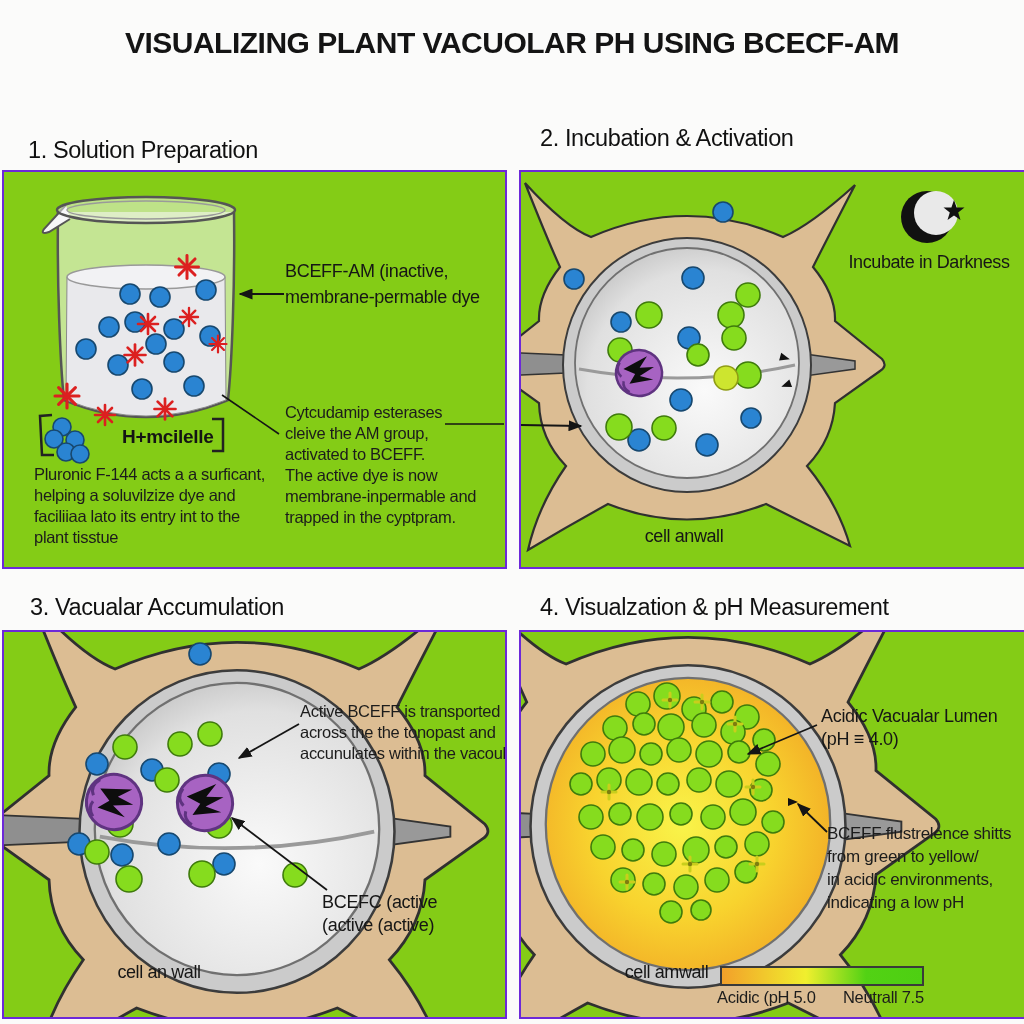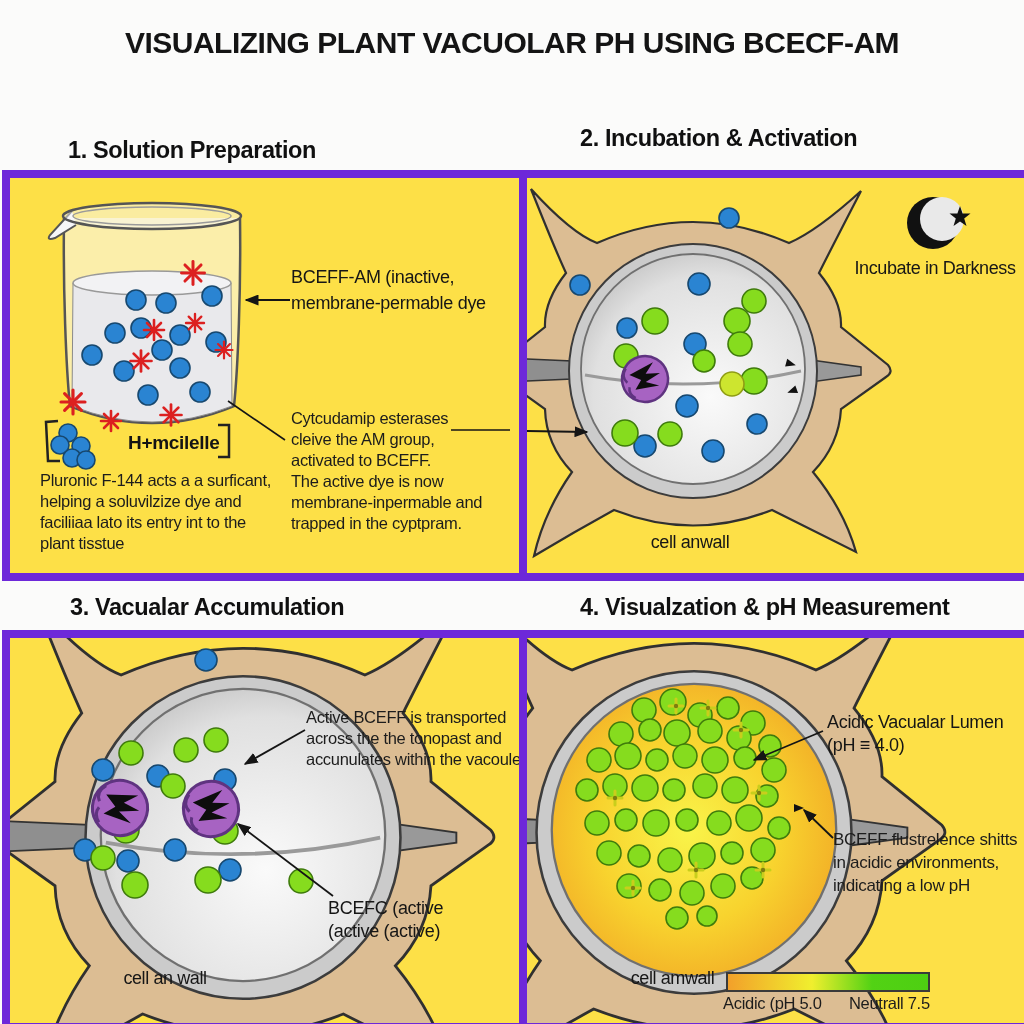--- a/index.html
+++ b/index.html
@@ -1,21 +1,21 @@
 <!DOCTYPE html>
 <html><head>
 <meta charset="utf-8">
 <style>
   html,body{margin:0;padding:0;}
   body{width:1024px;height:1024px;background:#fbfbfa;font-family:"Liberation Sans",sans-serif;position:relative;}
   .page{position:absolute;inset:0;width:1024px;height:1024px;}
   .title{position:absolute;top:26px;left:0;width:100%;text-align:center;font-size:30px;font-weight:700;
          letter-spacing:-0.5px;color:#141414;white-space:nowrap;}
-  .heading{position:absolute;font-size:23.5px;font-weight:700;color:#101010;letter-spacing:-0.4px;white-space:nowrap;margin-left:40px;}
-  .panel{position:absolute;background:#fde047;border:8px solid #6d28d9;overflow:hidden;padding-left:41px;}
+  .heading{position:absolute;font-size:23.5px;font-weight:400;color:#101010;letter-spacing:-0.4px;white-space:nowrap;}
+  .panel{position:absolute;background:#84cc16;border:2px solid #6d28d9;overflow:hidden;}
   .panel svg.fig{position:absolute;left:0;top:0;}
   .note{position:absolute;font-size:16.5px;line-height:21px;color:#1c1c1c;letter-spacing:-0.3px;}
   .note > div{white-space:nowrap;}
   .biglabel{position:absolute;font-size:18px;line-height:26px;color:#161616;letter-spacing:-0.3px;}
   .biglabel > div{white-space:nowrap;}
   .plain{position:absolute;font-size:18px;color:#161616;letter-spacing:-0.4px;white-space:nowrap;}
   .center{text-align:center;}
   .micelle{position:absolute;font-size:19px;font-weight:700;color:#141414;letter-spacing:-0.3px;white-space:nowrap;}
   .scalebar{position:absolute;height:16px;border:2px solid #3a3a3a;
             background:linear-gradient(90deg,#f2a02a 0%,#f0ef2e 42%,#52d214 72%,#4ecf12 100%);}
@@ -299,20 +299,21 @@
         <line x1="296" y1="93" x2="227" y2="122" stroke="#151515" stroke-width="1.8" marker-end="url(#arrowhead)"></line>
         <line x1="306" y1="200" x2="277" y2="172" stroke="#151515" stroke-width="1.8" marker-end="url(#arrowhead)"></line>
       </g>
     </svg>
     <div class="biglabel" style="left:300px;top:73px;line-height:23px">
       <div>Acidic Vacualar Lumen</div>
       <div>(pH ≡ 4.0)</div>
     </div>
     <div class="note" style="left:306px;top:190px;font-size:17px;line-height:23px">
       <div>BCEFF flustrelence shitts</div>
+      <div>from green to yellow/</div>
       <div>in acidic environments,</div>
       <div>indicating a low pH</div>
     </div>
     <div class="plain center" style="left:98px;top:330px;width:95px">cell amwall</div>
     <div class="scalebar" style="left:199px;top:334px;width:200px"></div>
     <div class="scalelabel" style="left:196px;top:356px">Acidic (pH 5.0</div>
     <div class="scalelabel" style="left:322px;top:356px">Neutrall 7.5</div>
   </div>
 
 </div>

